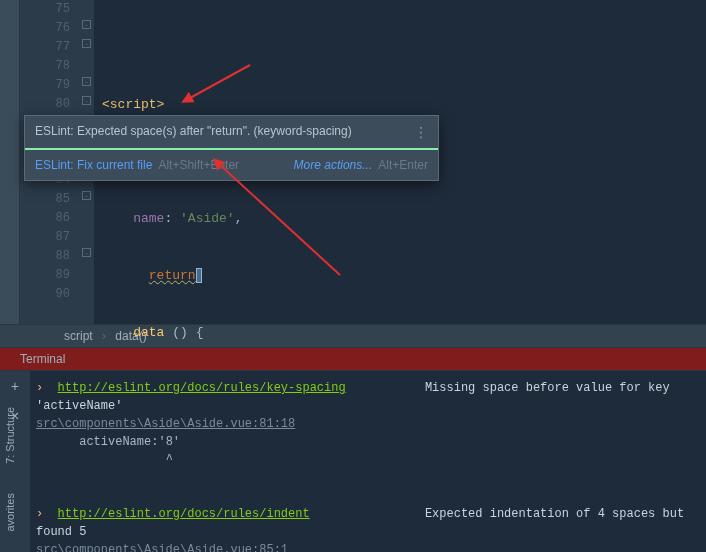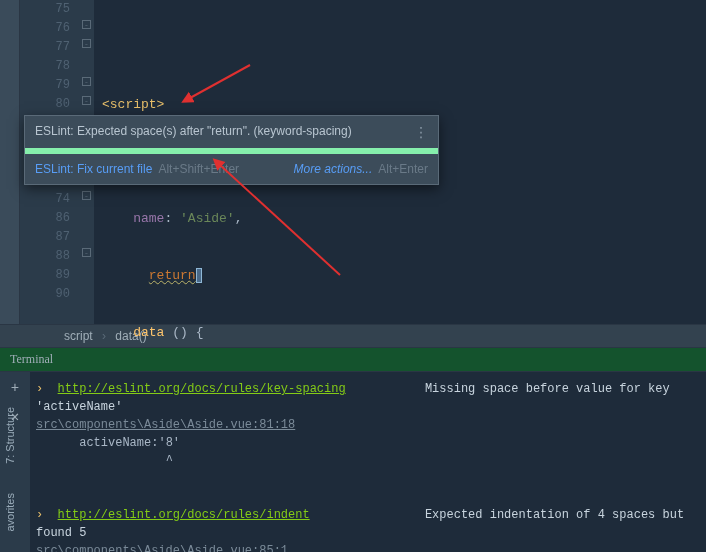--- a/index.html
+++ b/index.html
@@ -86,21 +86,21 @@
   background: #3c4c5a;
   border: 1px solid #5a6a78;
   box-shadow: 0 4px 12px rgba(0,0,0,0.5);
   font-family: 'Segoe UI', Arial, sans-serif;
   font-size: 12px;
   z-index: 10;
 }
 .popup-title {
   padding: 8px 10px;
   color: #b8c5d0;
-  border-bottom: 6px solid #86efac;
+  border-bottom: 2px solid #86efac;
   display: flex;
   justify-content: space-between;
 }
 .popup-more {
   color: #8a9aa8;
   cursor: pointer;
   font-size: 14px;
 }
 .popup-actions {
   padding: 8px 10px;
@@ -114,25 +114,25 @@
 .breadcrumb {
   background: #33424f;
   border-top: 1px solid #2a3644;
   padding: 4px 64px;
   font-family: 'Segoe UI', Arial, sans-serif;
   font-size: 12px;
   color: #a0aeb8;
 }
 .breadcrumb .sep { color: #5a6a78; margin: 0 6px; }
 .terminal-header {
-  background: #14532d;
+  background: #7f1d1d;
   border-top: 1px solid #2a3644;
   border-bottom: 1px solid #2a3644;
-  padding: 4px 10px;
-  font-family: Liberation Serif, serif;
+  padding: 4px 20px;
+  font-family: Liberation Sans, sans-serif;
   font-size: 12px;
   color: #a0aeb8;
 }
 .terminal {
   display: flex;
   background: #1e2b3a;
   height: 200px;
 }
 .term-icons {
   width: 30px;
@@ -190,21 +190,21 @@
     <div class="ln">75</div>
     <div class="ln">76</div>
     <div class="ln">77</div>
     <div class="ln">78</div>
     <div class="ln">79</div>
     <div class="ln">80</div>
     <div class="ln"></div>
     <div class="ln"></div>
     <div class="ln"></div>
     <div class="ln">84</div>
-    <div class="ln">74</div>
+    <div class="ln">85</div>
     <div class="ln">86</div>
     <div class="ln">87</div>
     <div class="ln">88</div>
     <div class="ln">89</div>
     <div class="ln">90</div>
   </div>
   <div class="fold-col">
     <div class="fm" style="top:20px">-</div>
     <div class="fm" style="top:39px">-</div>
     <div class="fm" style="top:77px">-</div>

